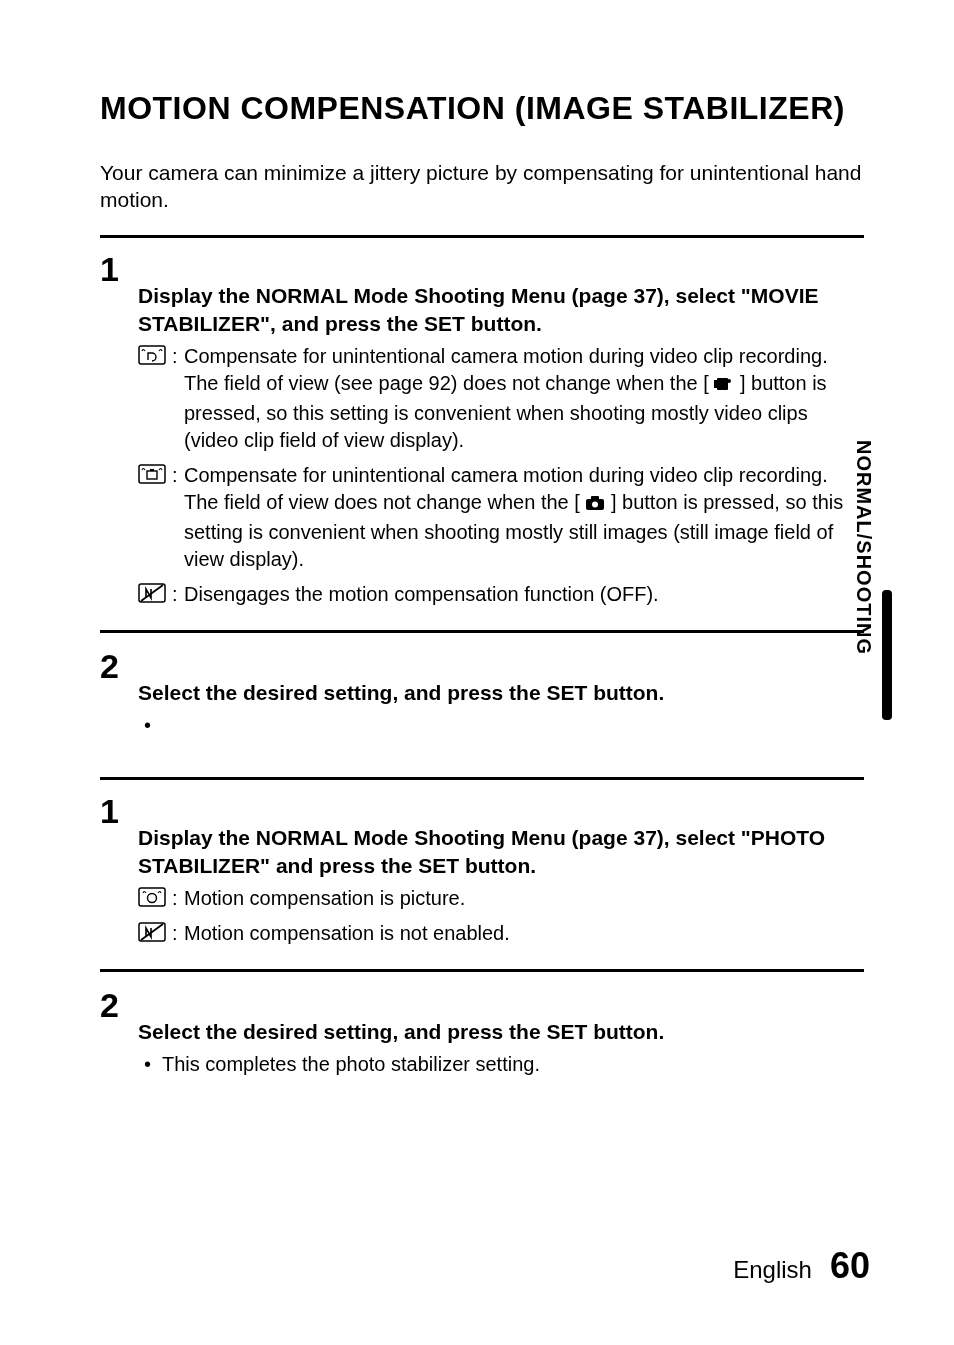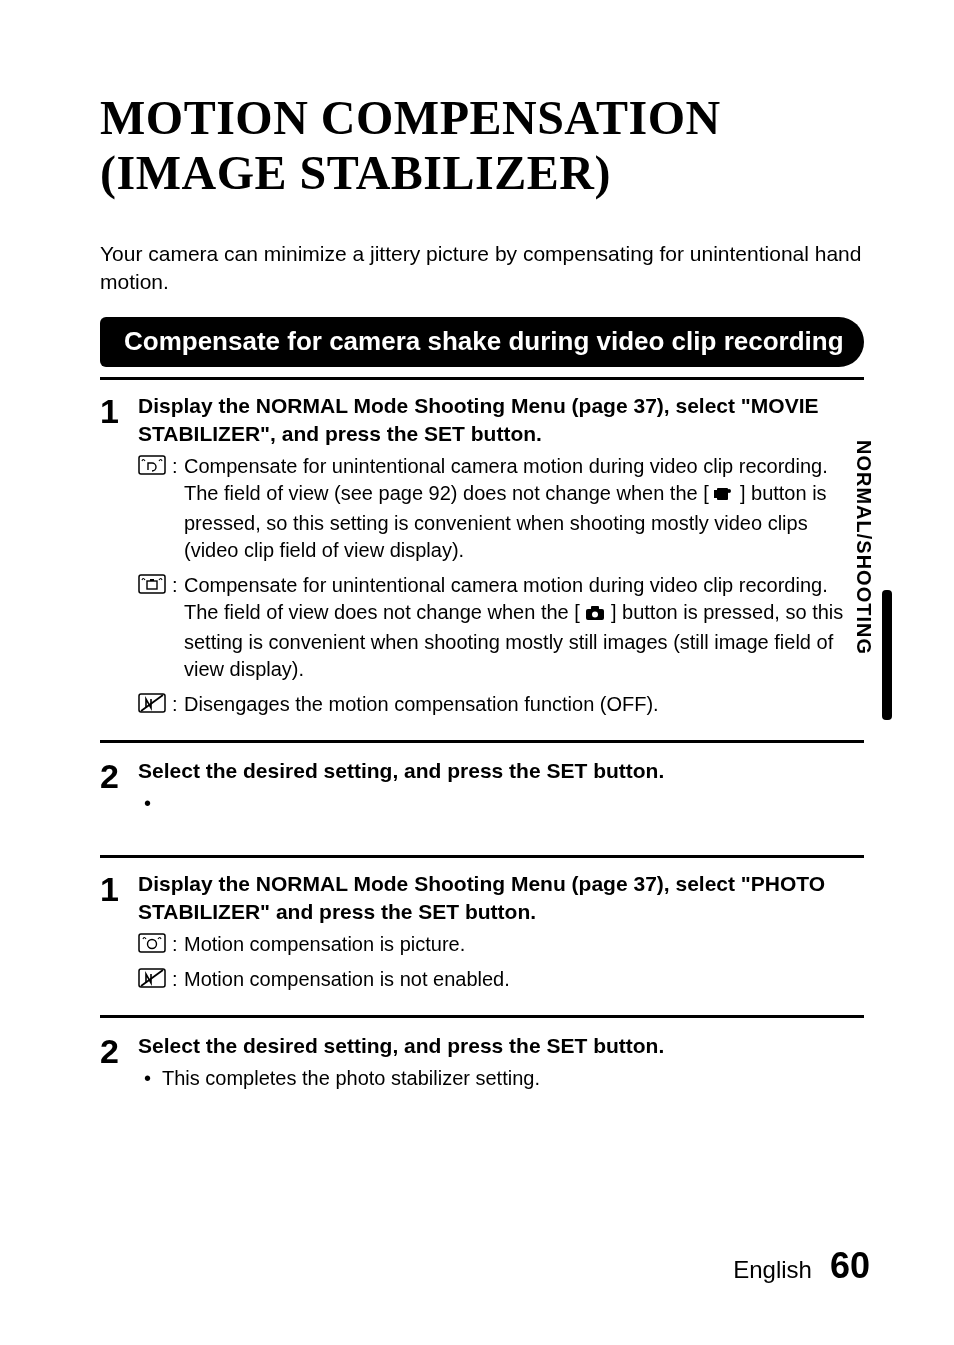--- a/index.html
+++ b/index.html
@@ -1,18 +1,18 @@
 <!DOCTYPE html>
 <html><head>
 <meta charset="utf-8">
 <style>
   * { margin: 0; padding: 0; box-sizing: border-box; }
   html, body { width: 954px; height: 1345px; background: #fff; font-family: Arial, Helvetica, sans-serif; color: #000; }
   .page { position: relative; width: 954px; height: 1345px; padding: 90px 90px 40px 100px; }
-  .title { font-size: 48px; font-weight: 900; line-height: 1.15; letter-spacing: 0.5px; margin-bottom: 40px; font-family: Liberation Serif, serif; }
+  .title { font-size: 32px; font-weight: 900; line-height: 1.15; letter-spacing: 0.5px; margin-bottom: 32px; font-family: Liberation Sans, sans-serif; }
   .intro { font-size: 21px; line-height: 1.3; margin-bottom: 22px; }
   .section-heading {
     position: relative;
     background: #000;
     color: #fff;
     font-size: 26px;
     font-weight: 900;
     line-height: 1.25;
     padding: 8px 18px 10px 18px;
     border-radius: 0 26px 26px 0;
@@ -23,21 +23,21 @@
     content: "";
     position: absolute;
     left: -6px; top: 0; bottom: 0;
     width: 6px;
     background: #000;
     border-radius: 6px 0 0 6px;
   }
   .step-block { border-bottom: 3px solid #000; padding: 12px 0 14px 0; margin-bottom: 2px; display: flex; }
   .top-rule { border-top: 3px solid #000; border-bottom: none; padding: 0; margin: 0 0 0 0; height: 0; }
   .step-num { font-size: 34px; font-weight: 900; width: 38px; flex: 0 0 38px; line-height: 1; padding-top: 2px; }
-  .step-body { flex: 1; }
+  .step-body { flex: 1; margin-top: 32px; }
   .step-head { font-size: 21px; font-weight: 900; line-height: 1.3; margin-bottom: 6px; }
   .bullet-line { font-size: 20px; line-height: 1.35; margin-left: 6px; display: flex; }
   .bullet-dot { width: 18px; flex: 0 0 18px; }
   .option-row { display: flex; font-size: 20px; line-height: 1.35; margin-bottom: 8px; }
   .opt-icon { width: 34px; flex: 0 0 34px; display: flex; align-items: flex-start; padding-top: 2px; }
   .opt-icon svg { width: 28px; height: 20px; }
   .opt-colon { width: 12px; flex: 0 0 12px; }
   .opt-text { flex: 1; }
   .inline-icon { display: inline-block; vertical-align: -3px; }
   .inline-icon svg { width: 20px; height: 18px; }
@@ -112,21 +112,20 @@
     </g>
   </defs>
 </svg>
 
 <div class="page">
 
   <h1 class="title">MOTION COMPENSATION (IMAGE STABILIZER)</h1>
 
   <p class="intro">Your camera can minimize a jittery picture by compensating for unintentional hand motion.</p>
 
-  <div class="section-heading">Compensate for camera shake during video clip recording</div>
   <div class="step-block top-rule"></div>
 
   <div class="step-block">
     <div class="step-num">1</div>
     <div class="step-body">
       <div class="step-head">Display the NORMAL Mode Shooting Menu (page 37), select "MOVIE STABILIZER", and press the SET button.</div>
 
       <div class="option-row">
         <div class="opt-icon">
             <svg viewBox="0 0 28 20">

